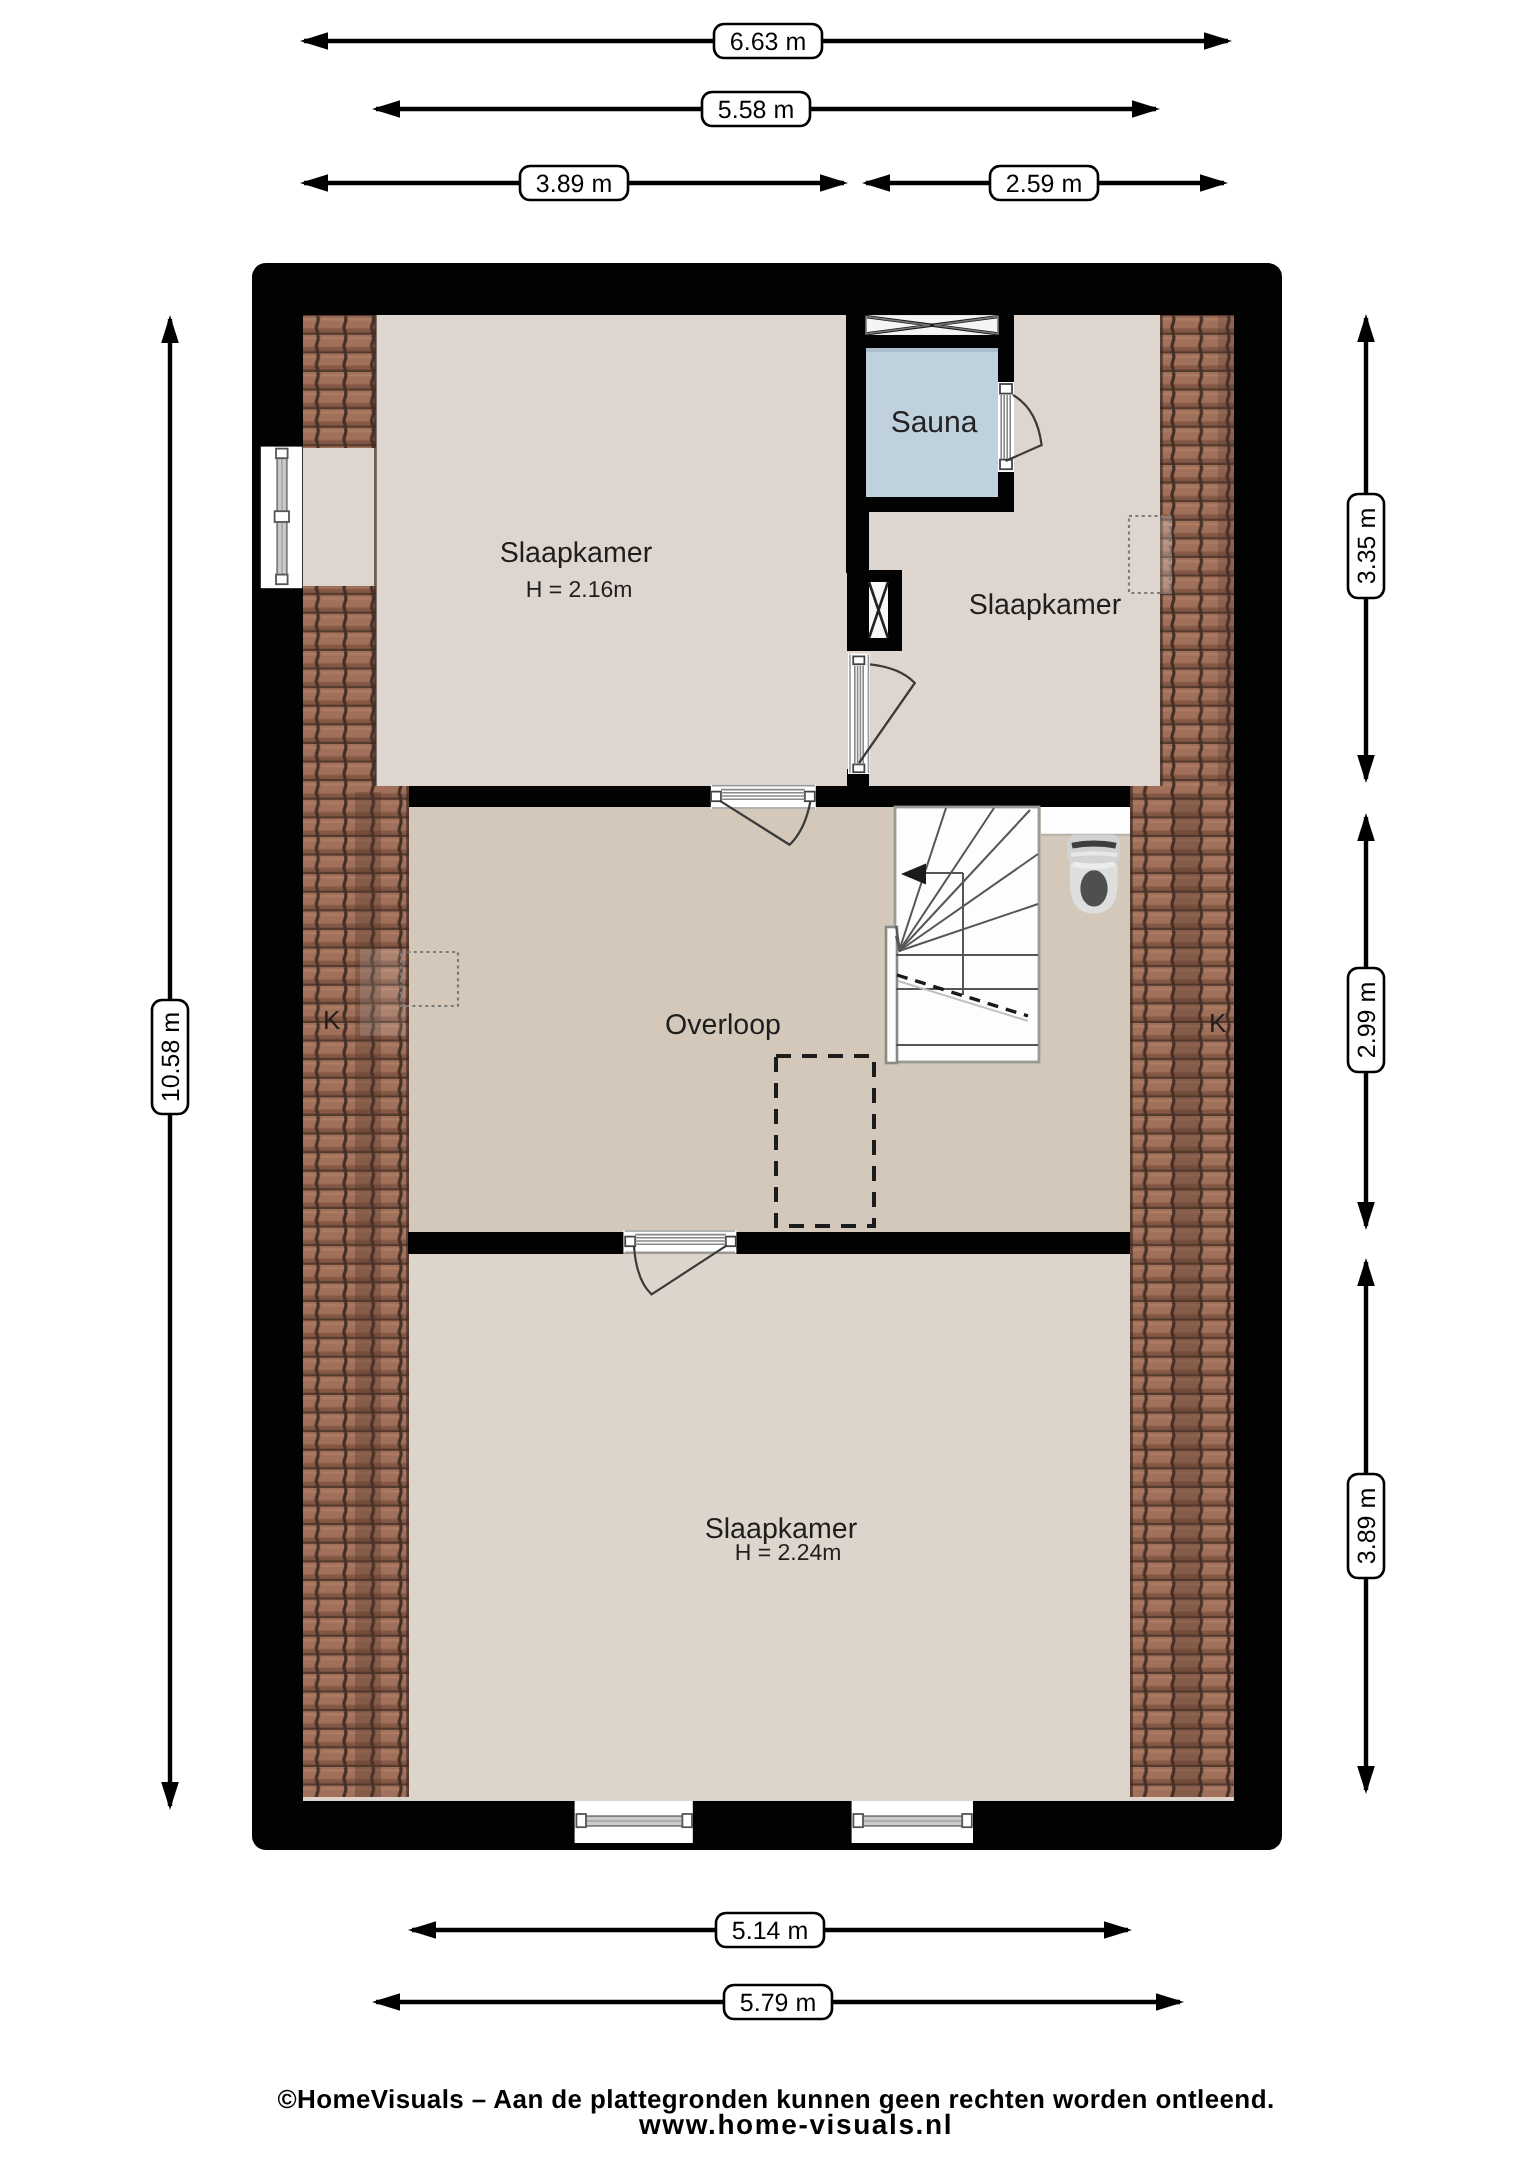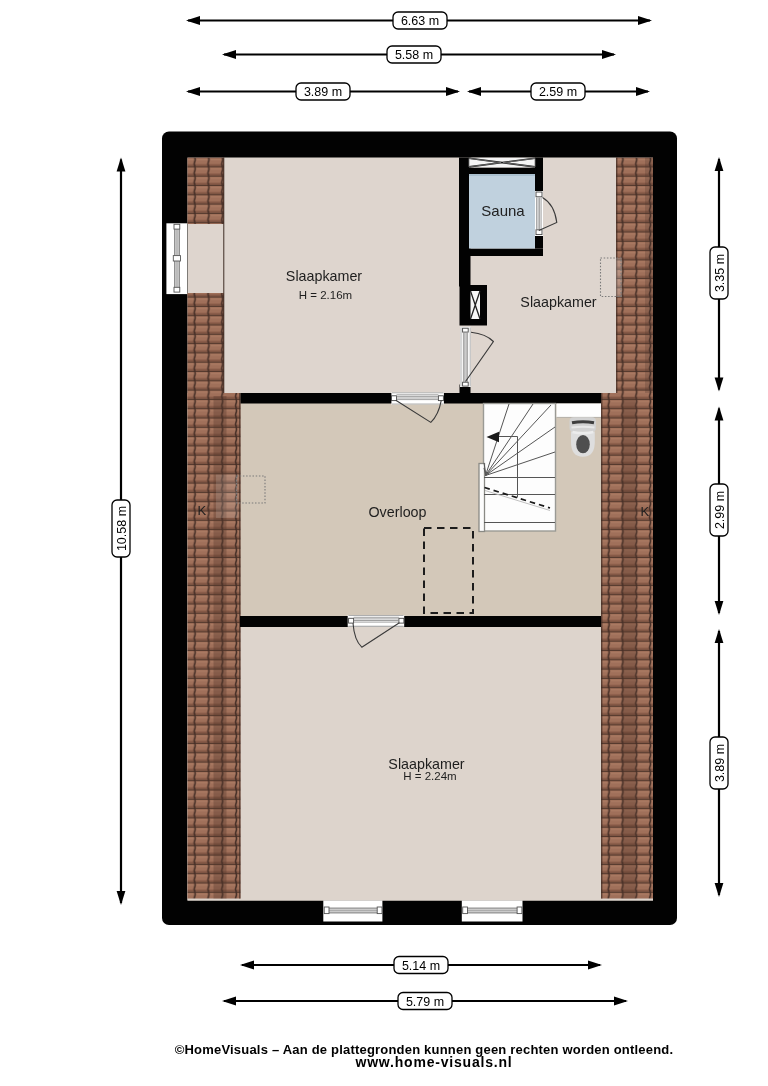--- a/index.html
+++ b/index.html
@@ -1,16 +1,16 @@
 <!DOCTYPE html>
 <html><head>
 <meta charset="utf-8">
 <style>
   html,body{margin:0;padding:0;background:#fff;}
-  .page{position:relative;width:696px;height:1086px;font-family:"Liberation Sans", sans-serif;padding-left:36px;}
+  .page{position:relative;width:696px;height:1086px;font-family:"Liberation Sans", sans-serif;}
 </style>
 </head>
 <body>
 <div class="page">
 <svg width="768" height="1086" viewBox="0 0 768 1086">
 <defs>
   <pattern id="tiles" width="13.8" height="9.3" patternUnits="userSpaceOnUse">
     <rect width="13.8" height="9.3" fill="#a0705a"></rect>
     <rect y="1.1" width="13.8" height="1.1" fill="#ac7c64"></rect>
     <rect y="6.1" width="13.8" height="2" fill="#845845"></rect>

